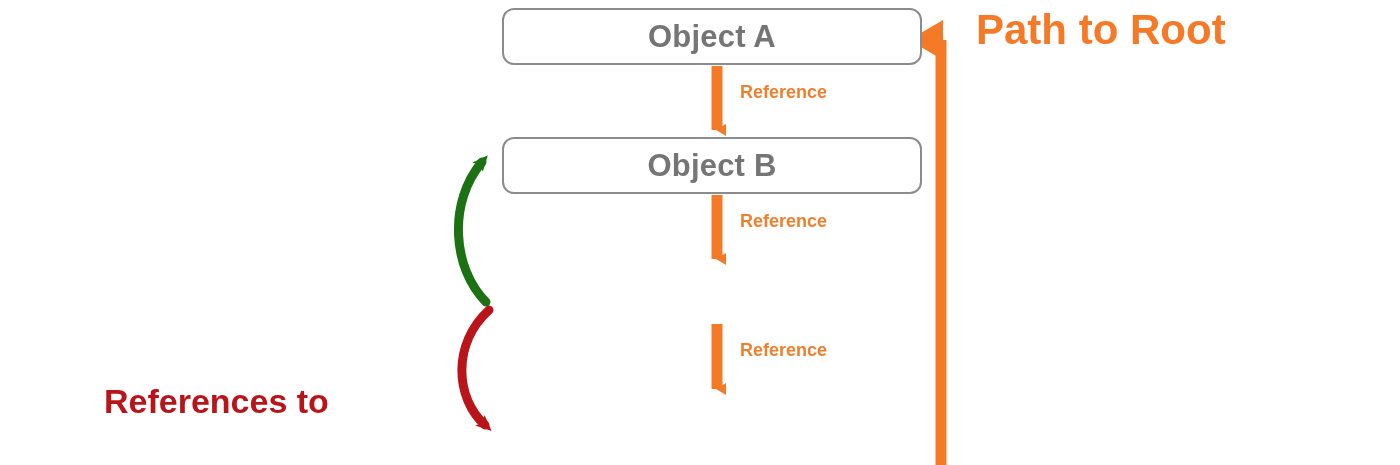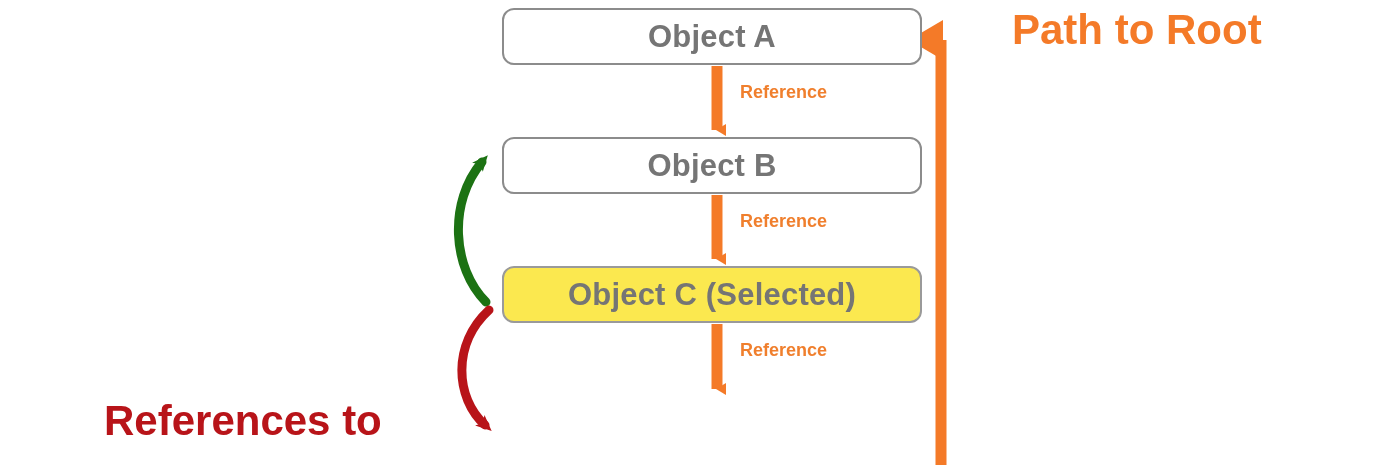--- a/index.html
+++ b/index.html
@@ -74,26 +74,26 @@
     white-space: nowrap;
   }
   #annot-referenced-by {
     left: 108px;
     top: 92px;
     font-size: 42px;
     color: #1C7213;
   }
   #annot-references-to {
     left: 104px;
-    top: 397px;
-    font-size: 42px;
+    top: 382px;
+    font-size: 34px;
     color: #B81419;
   }
   #annot-path-to-root {
-    left: 1012px;
+    left: 976px;
     top: 6px;
     font-size: 42px;
     color: #F47A28;
   }
 </style>
 </head>
 <body>
 
 <div id="canvas">
 
@@ -137,23 +137,20 @@
   </svg>
 
   <div class="node-box" id="node-a">
     <span class="node-label">Object A</span>
   </div>
 
   <div class="node-box" id="node-b">
     <span class="node-label">Object B</span>
   </div>
 
-  <div class="node-box selected" id="node-c">
-    <span class="node-label">Object C (Selected)</span>
-  </div>
 
 
   <div class="edge-label" id="ref-label-1">Reference</div>
   <div class="edge-label" id="ref-label-2">Reference</div>
   <div class="edge-label" id="ref-label-3">Reference</div>
 
   <div class="annot" id="annot-references-to">References to</div>
   <div class="annot" id="annot-path-to-root">Path to Root</div>
 
 </div>

